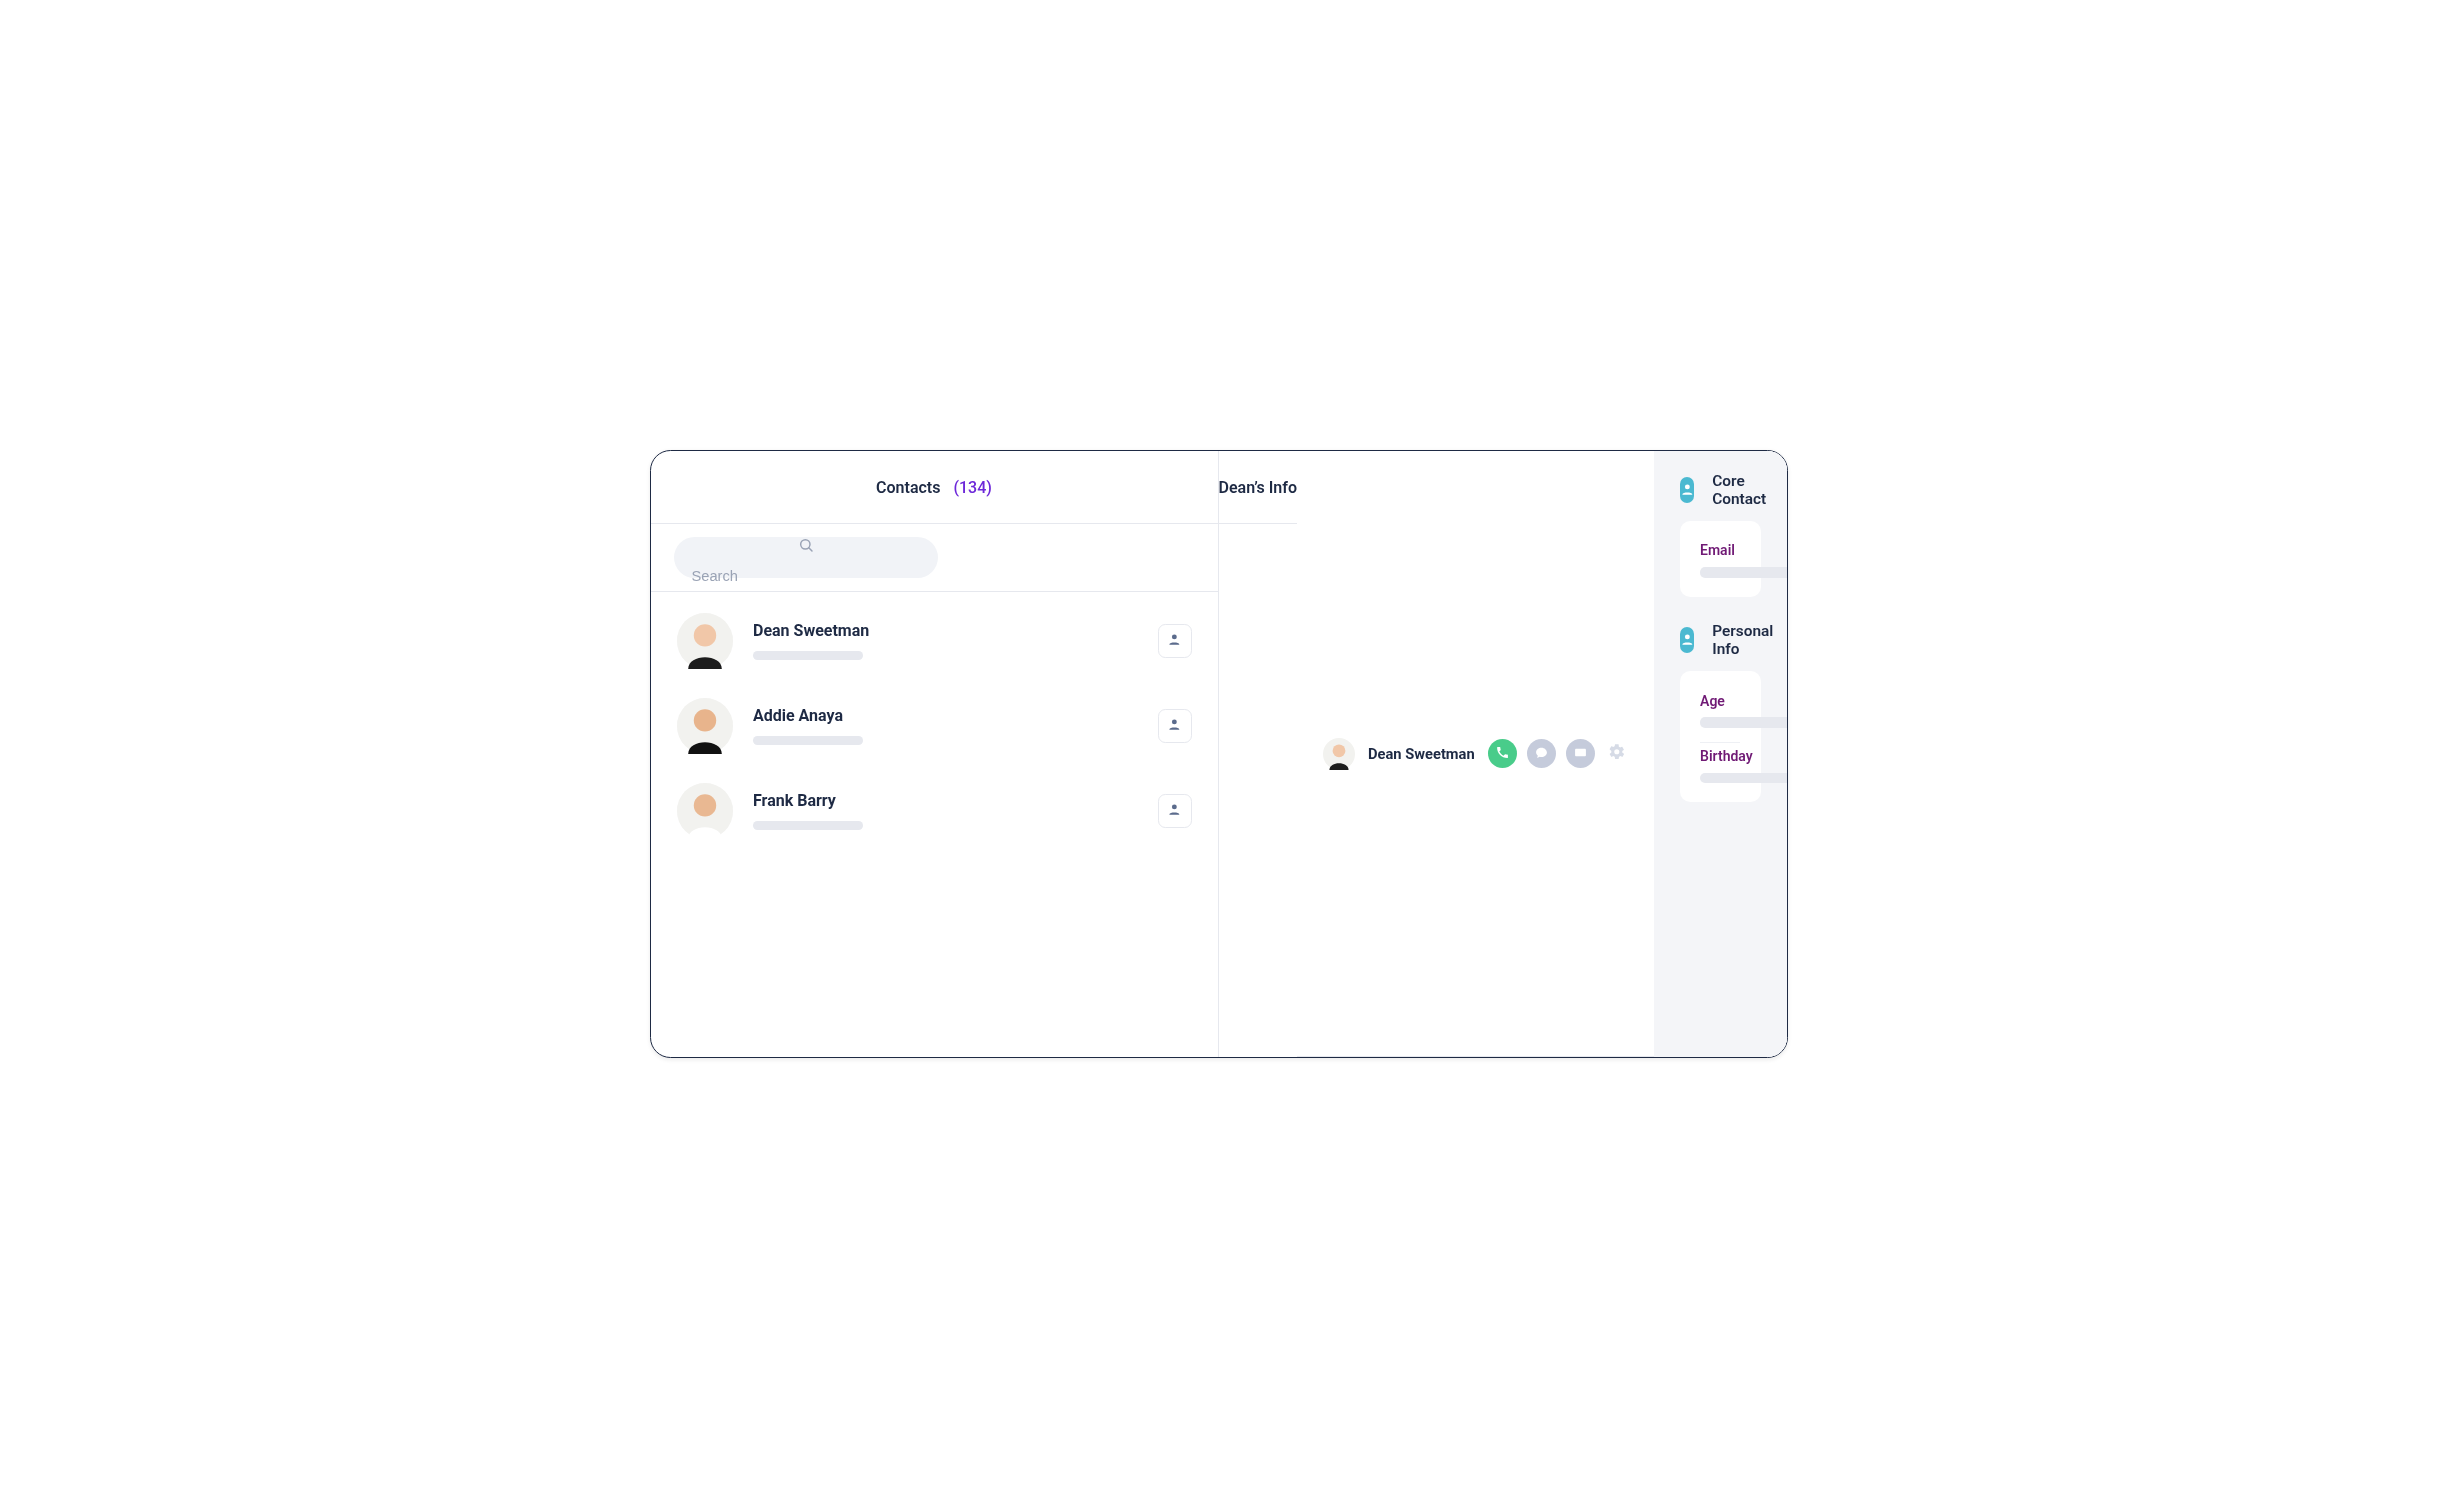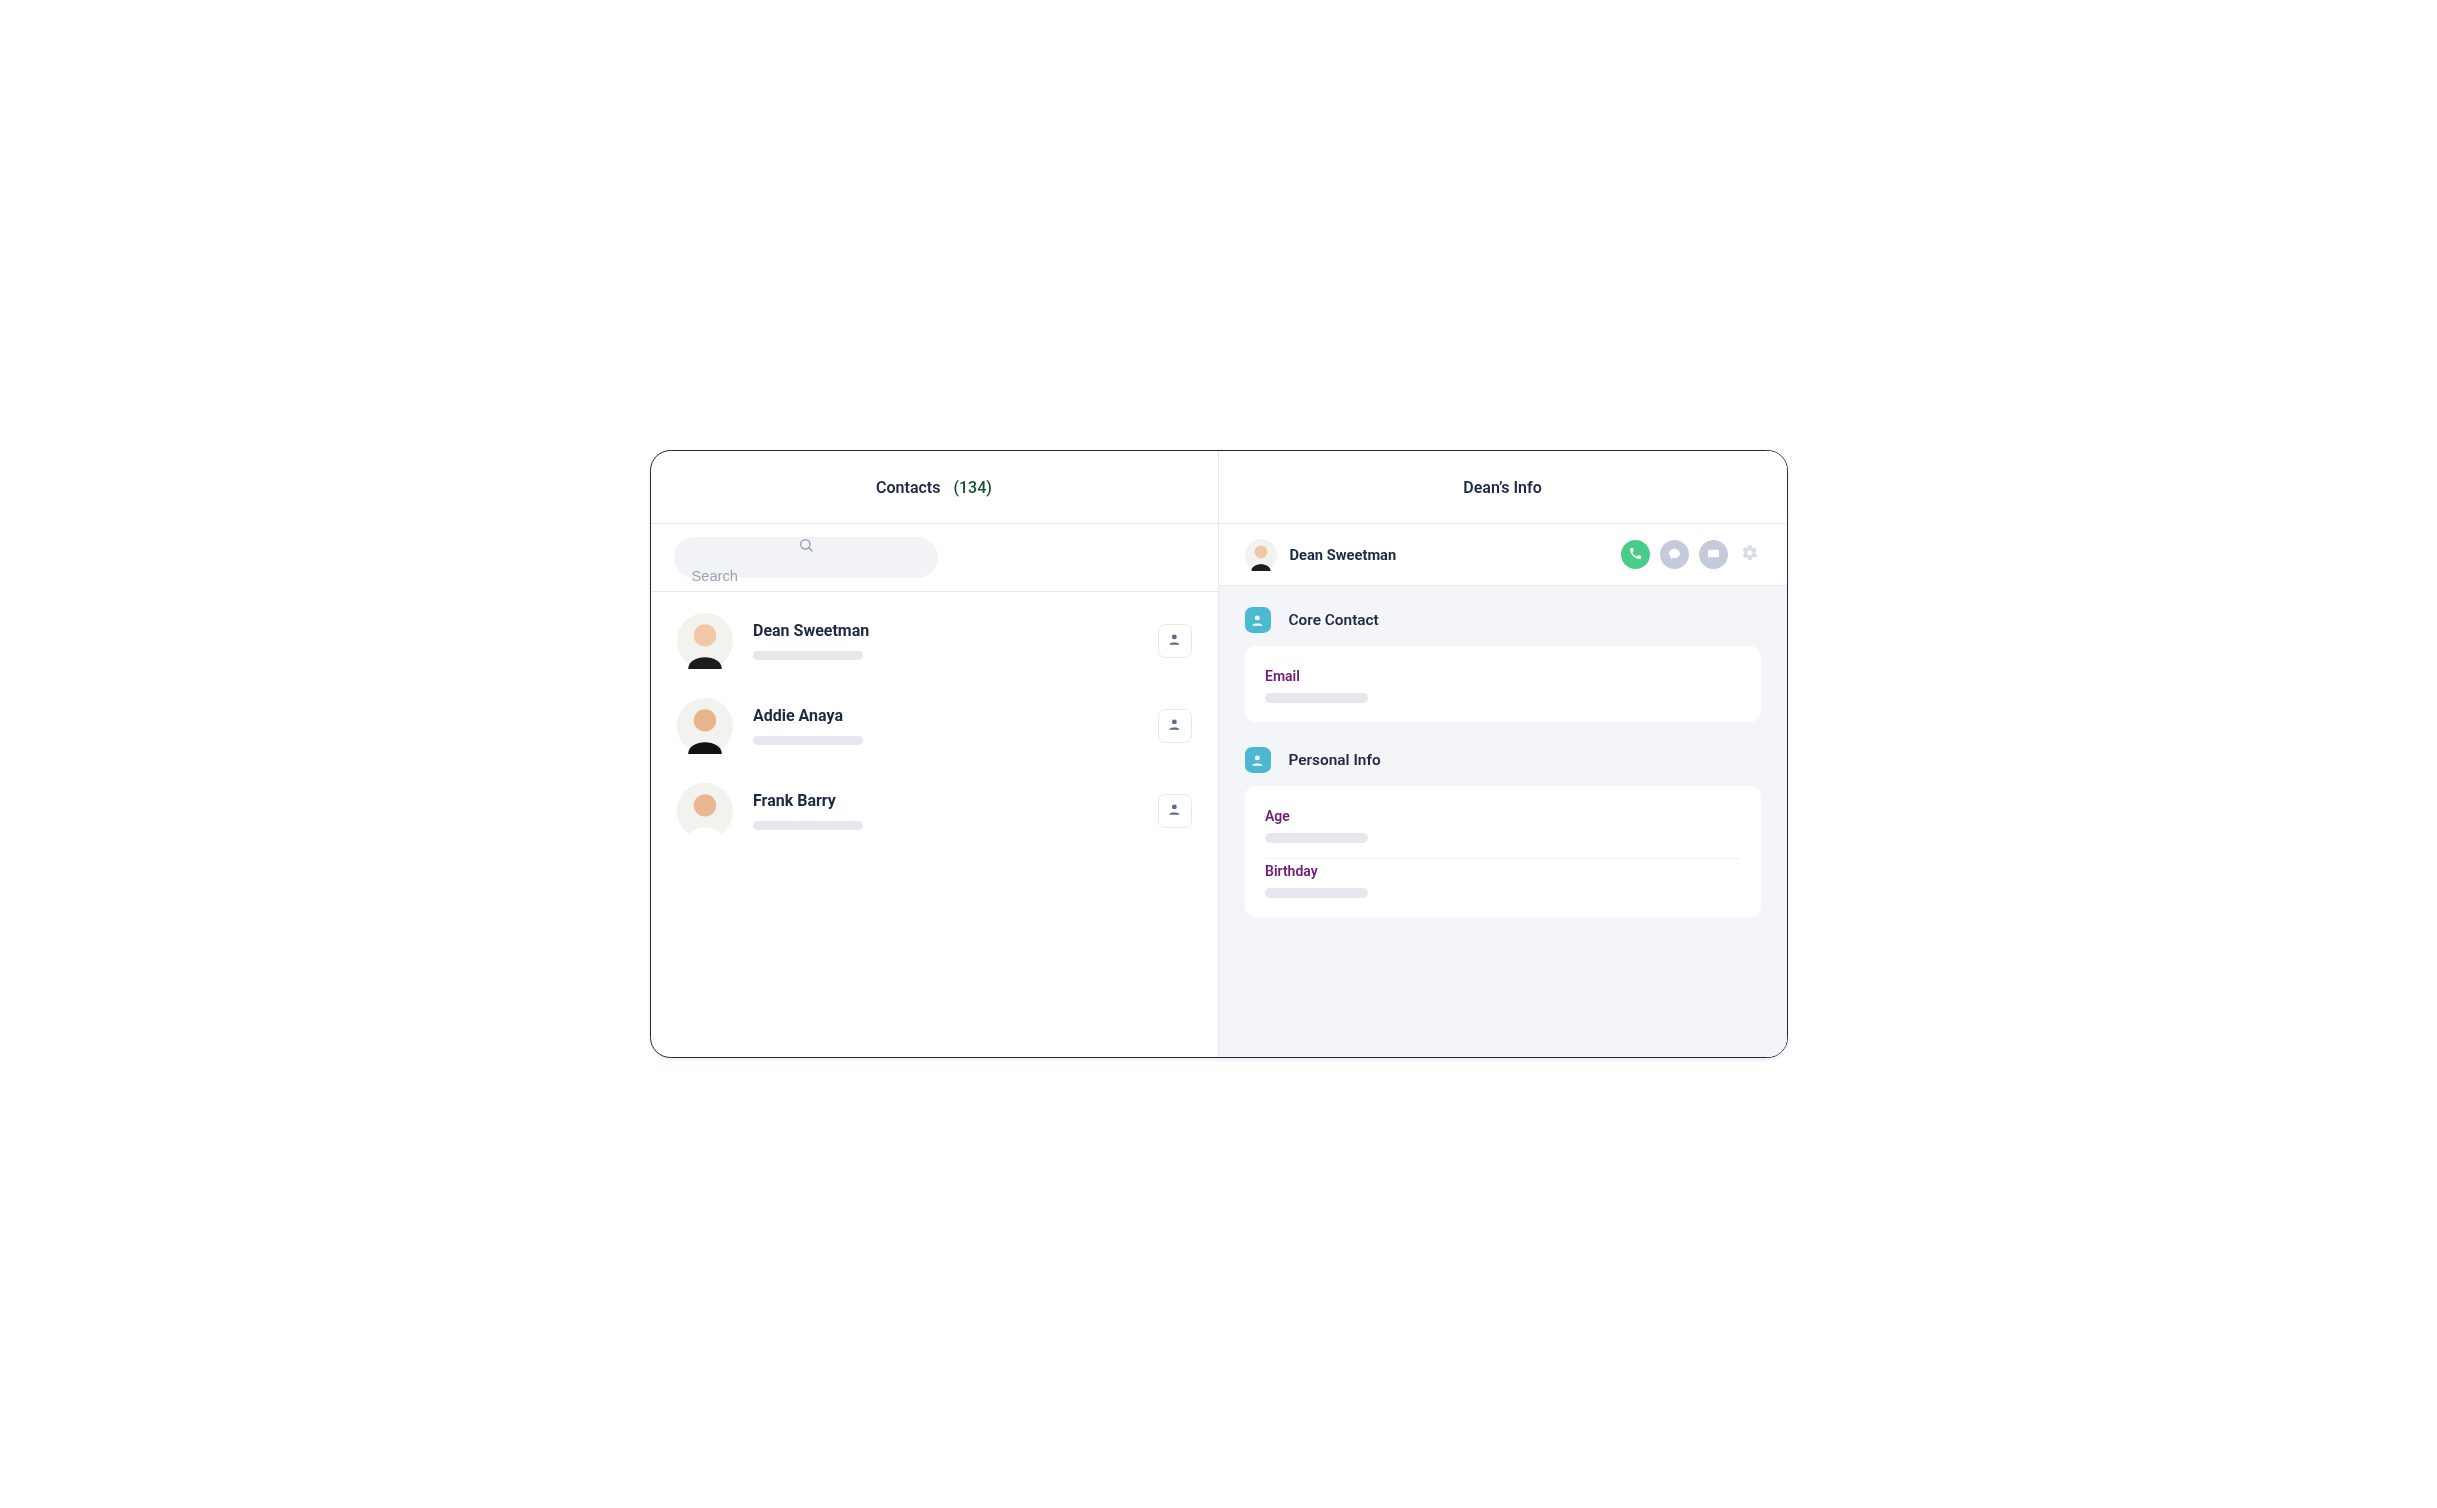--- a/index.html
+++ b/index.html
@@ -26,37 +26,37 @@
     width: 50%;
     height: 100%;
     border-right: 0.7px solid #e6e8ee;
     display: flex;
     flex-direction: column;
   }
   .pane-right {
     width: 50%;
     height: 100%;
     display: flex;
-    flex-direction: column;
+    flex-direction: row;
     background: #fff;
   }
 
   
   .pane-header {
     height: 73px;
     border-bottom: 0.7px solid #e6e8ee;
     display: flex;
     align-items: center;
     justify-content: center;
     font-size: 16px;
     color: #1e2a44;
     font-weight: 600;
   }
   .pane-header .count {
-    color: #14532d;
+    color: #6d28d9;
     font-weight: 500;
     margin-left: 13px;
   }
 
   
   .search-wrap {
     padding: 13px 23.4px 13px 23.4px;
     border-bottom: 0.7px solid #e6e8ee;
   }
   .search-box {

